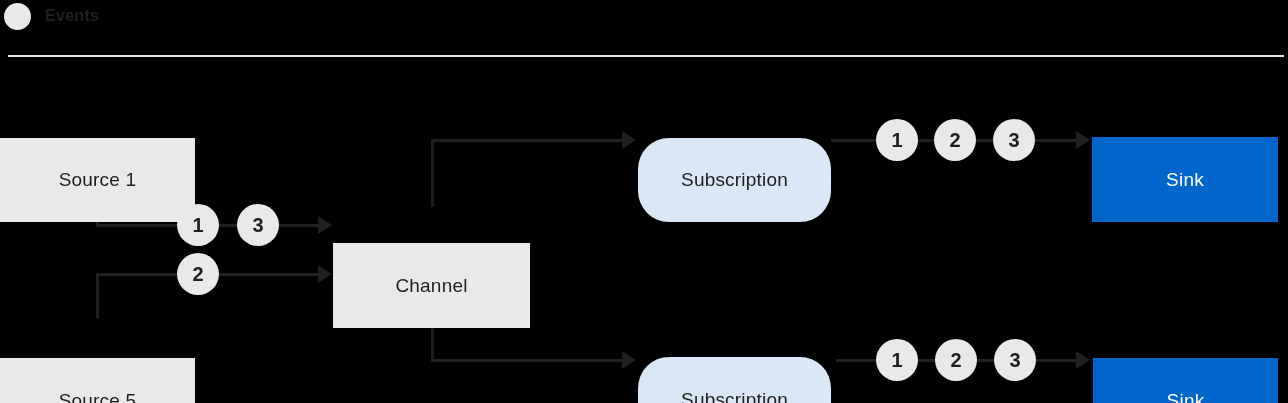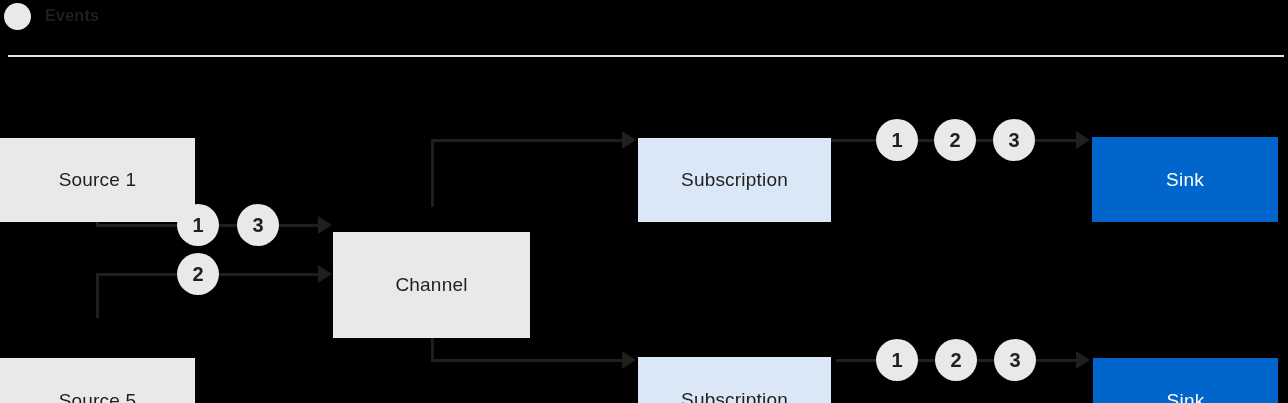--- a/index.html
+++ b/index.html
@@ -43,26 +43,26 @@
     display: flex;
     align-items: center;
     justify-content: center;
     font-size: 19px;
     letter-spacing: 0.2px;
     color: var(--text-dark, #1f1f1f);
     z-index: 2;
     margin-top: 40px;
   }
   .node.gray  { background: var(--node-gray, #e8e8e8); }
-  .node.lblue { background: var(--node-light-blue, #d9e7f6); }
+  .node.lblue { background: var(--node-light-blue, #d9e7f6); border-radius: 31px; }
   .node.blue  { background: var(--node-blue, #0066cc); color: var(--text-light, #ffffff); text-align: right; }
 
   #source1        { left: 0px;    top: 98px;  width: 195px; height: 84px; }
   #source2        { left: 0px;    top: 318px; width: 195px; height: 85px; }
-  #channel        { left: 333px;  top: 192px; width: 197px; height: 106px; }
+  #channel        { left: 333px;  top: 203px; width: 197px; height: 85px; }
   #subscription-top    { left: 638px;  top: 98px;  width: 193px; height: 84px; }
   #subscription-bottom { left: 638px;  top: 317px; width: 193px; height: 86px; }
   #sink-top       { left: 1092px; top: 97px;  width: 186px; height: 85px; }
   #sink-bottom    { left: 1093px; top: 318px; width: 185px; height: 85px; }
 
   
   .line {
     position: absolute;
     background: var(--line-dark, #1f1f1f);
     z-index: 1;

